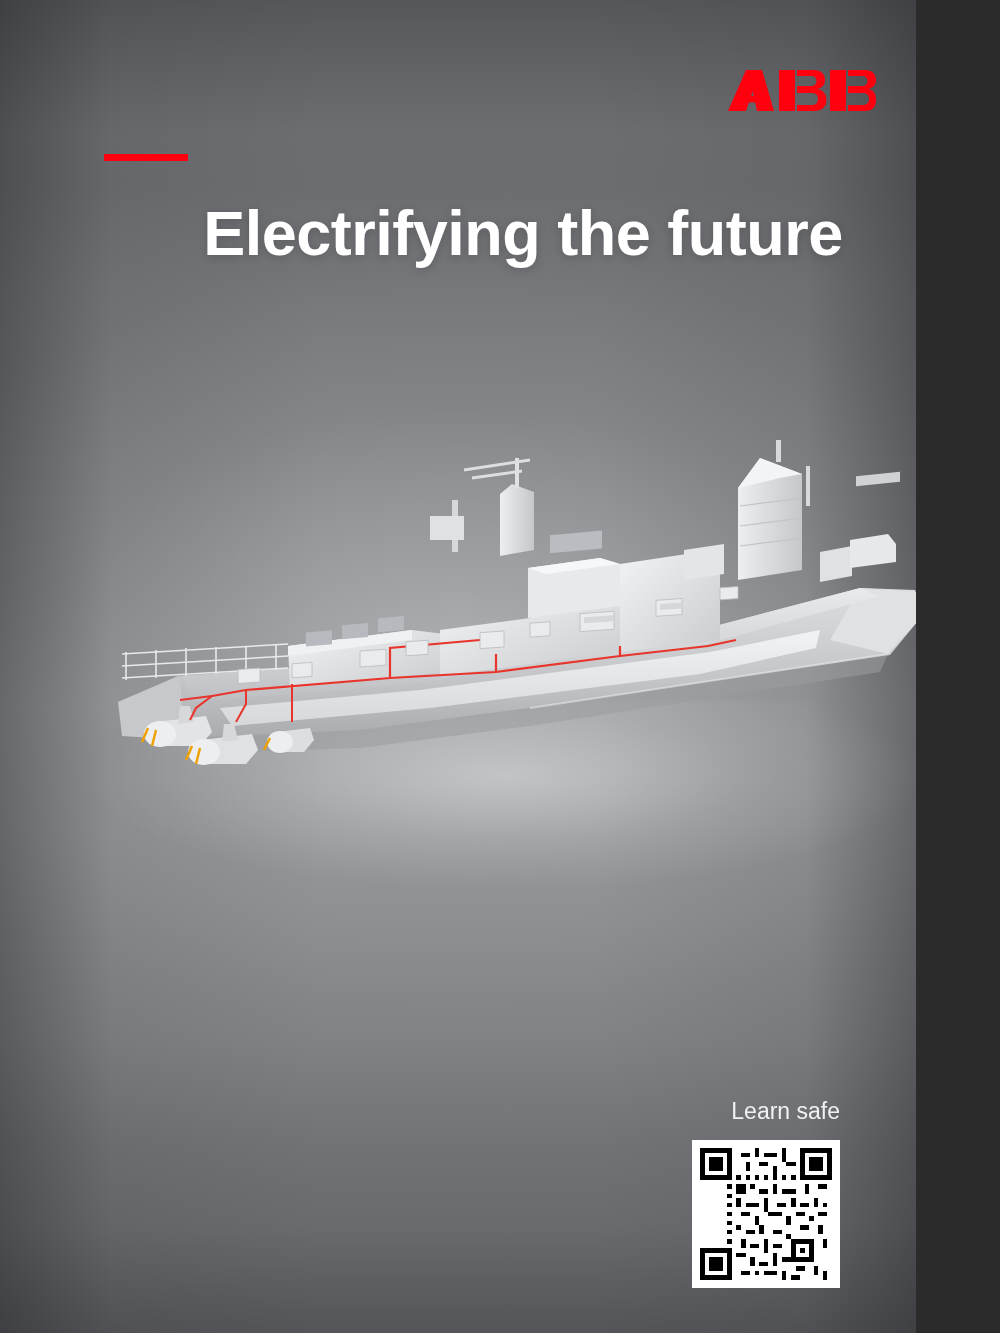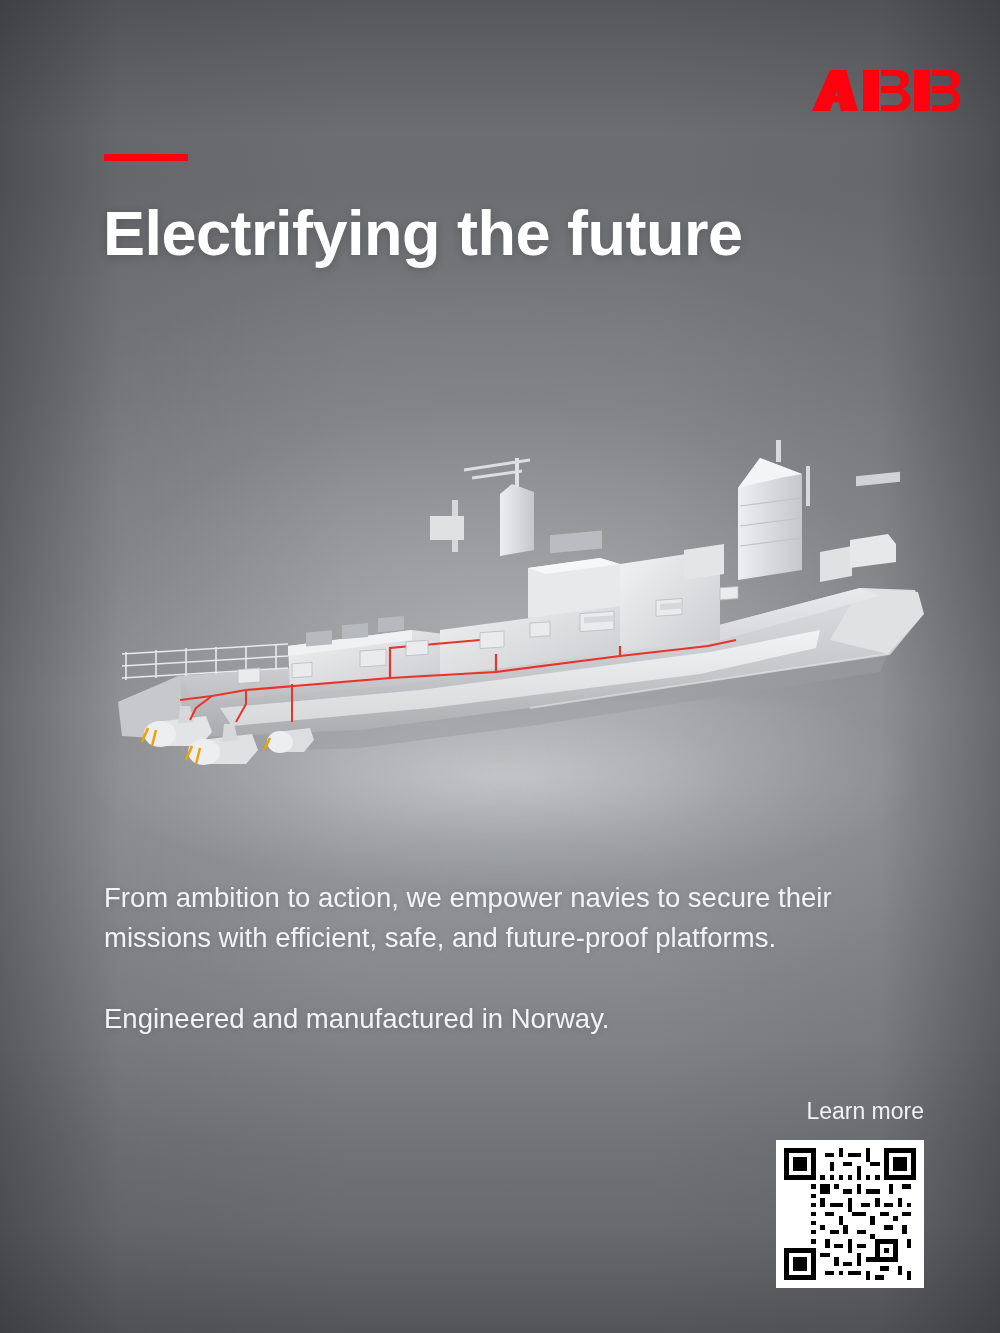--- a/index.html
+++ b/index.html
@@ -5,26 +5,27 @@
   html, body {
     margin: 0;
     padding: 0;
     background: #2b2b2b;
   }
   body {
     font-family: "Liberation Sans", sans-serif;
   }
   .page {
     position: relative;
-    width: 1000px;
+    width: 916px;
     height: 1333px;
     overflow: hidden;
     background:
       radial-gradient(ellipse 900px 520px at 50% 48%, rgba(190,192,194,0.55) 0%, rgba(150,152,155,0.25) 45%, rgba(110,112,116,0.0) 72%),
       linear-gradient(180deg, #75777a 0%, #6e7073 14%, #7b7d80 30%, #8b8d90 44%, #9a9c9f 53%, #95979a 62%, #85878a 74%, #76787b 86%, #6c6e71 100%);
+    text-align: center;
   }
   
   .page:before {
     content: "";
     position: absolute;
     inset: 0;
     background: linear-gradient(90deg, rgba(40,42,45,0.45) 0%, rgba(60,62,65,0.12) 12%, rgba(255,255,255,0.0) 35%, rgba(255,255,255,0.0) 65%, rgba(60,62,65,0.12) 88%, rgba(40,42,45,0.45) 100%);
     pointer-events: none;
   }
   .page:after {
@@ -319,26 +320,22 @@
       <g stroke="#e8342b" stroke-width="2" fill="none">
         <path d="M152 256 L136 268 L130 280"></path>
         <path d="M186 250 L186 264 L176 282"></path>
         <path d="M232 244 L232 282"></path>
       </g>
 
       <path d="M470 268 L828 214" stroke="#f0f1f2" stroke-width="2" opacity="0.5" fill="none"></path>
     </svg>
   </div>
 
-  <div class="body-copy">
-    <p class="p1">From ambition to action, we empower navies to secure their missions with efficient, safe, and future-proof platforms.</p>
-    <p class="p2">Engineered and manufactured in Norway.</p>
-  </div>
-
-  <div class="learn-more">Learn more</div>
+
+  <div class="learn-more">Learn safe</div>
 
   <div class="qr">
     <svg viewBox="0 0 29 29" xmlns="http://www.w3.org/2000/svg" shape-rendering="crispEdges">
       <rect width="29" height="29" fill="#ffffff"></rect>
       <g fill="#000000">
 
         <rect x="0" y="0" width="7" height="1"></rect>
           <rect x="0" y="6" width="7" height="1"></rect>
         <rect x="0" y="0" width="1" height="7"></rect>
           <rect x="6" y="0" width="1" height="7"></rect>

